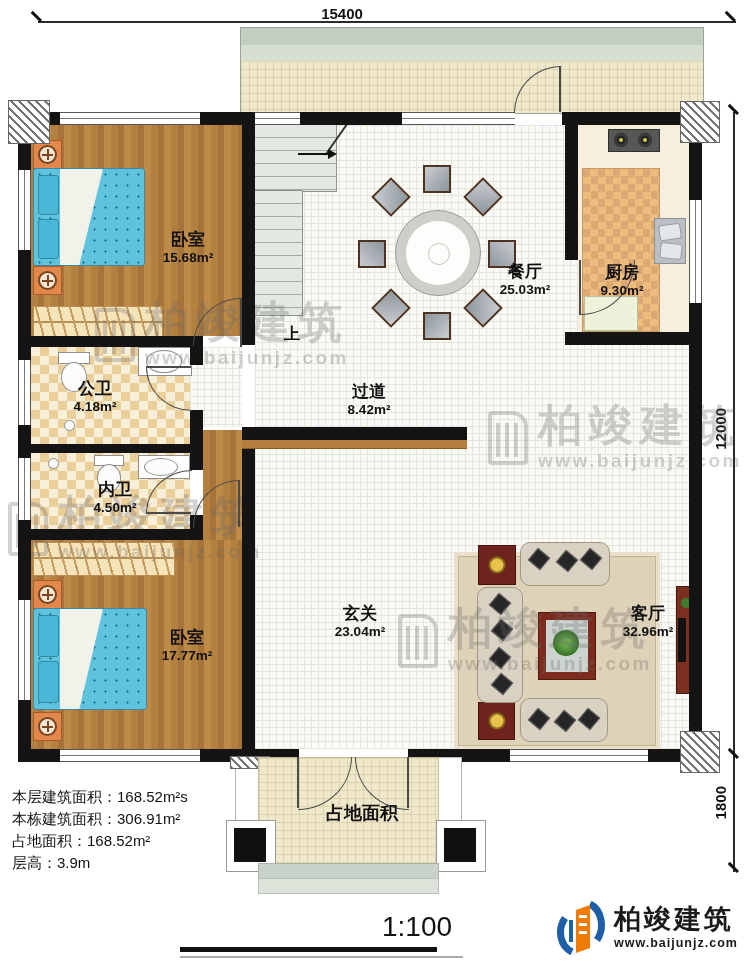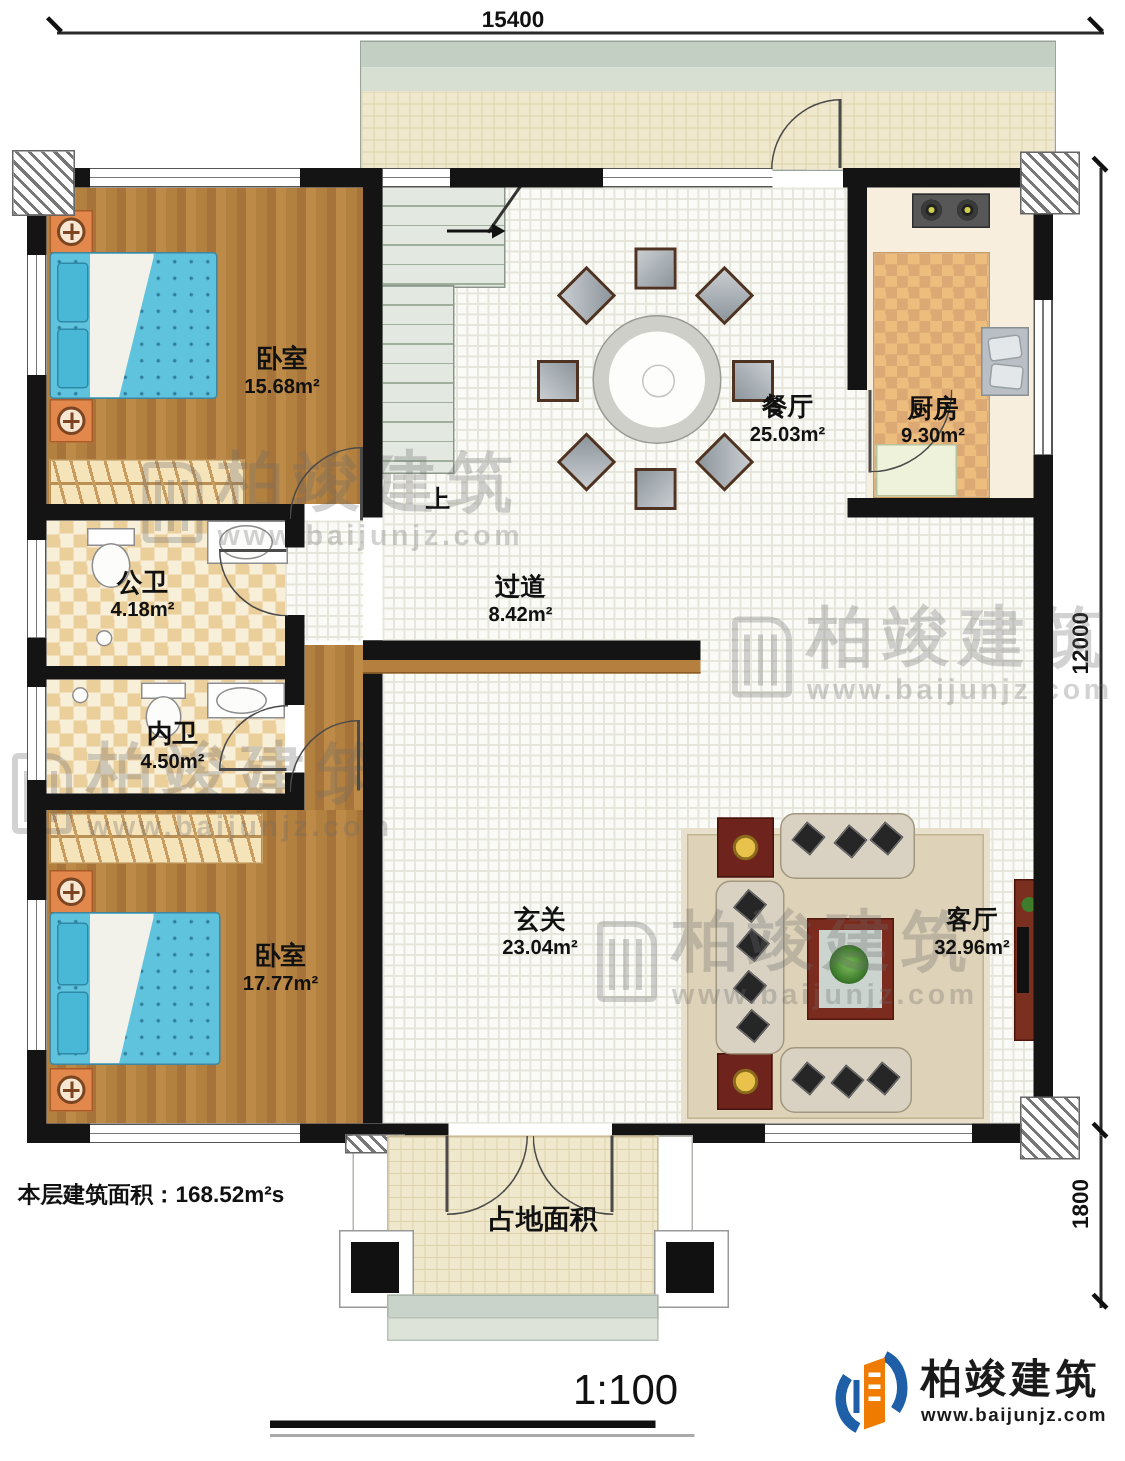--- a/index.html
+++ b/index.html
@@ -54,21 +54,21 @@
   .etable>div{position:absolute;left:50%;top:50%;width:13px;height:13px;transform:translate(-50%,-50%);
      border-radius:50%;background:#e8c24a;border:2px solid #8a6a1c;}
   .chair{position:absolute;width:24px;height:24px;background:linear-gradient(135deg,#c9cdd1,#8d969d);
      border:2px solid #4e3322;}
   .wm{position:absolute;display:flex;align-items:center;gap:10px;color:rgba(105,105,105,0.30);}
   .wm .glyph{width:32px;height:46px;border:4px solid currentColor;border-radius:4px 16px 4px 4px;position:relative;}
   .wm .glyph::after{content:"";position:absolute;left:4px;right:4px;top:8px;bottom:4px;
      background:repeating-linear-gradient(90deg,currentColor 0 4px,transparent 4px 9px);}
   .wm .cn{font-size:44px;font-weight:bold;letter-spacing:7px;line-height:1;}
   .wm .en{font-size:19px;font-weight:bold;letter-spacing:2.5px;margin-top:3px;}
-  .info{position:absolute;left:12px;top:786px;font-size:15px;font-weight:bold;color:#111;line-height:22px;}
+  .info{position:absolute;left:12px;top:786px;font-size:15px;font-weight:normal;color:#111;line-height:22px;}
   .ttl{position:absolute;color:#111;font-weight:bold;}
   .brand{position:absolute;display:flex;align-items:center;gap:8px;}
   .brand .cn{font-size:27px;font-weight:bold;letter-spacing:3px;color:#1a1a1a;line-height:1;}
   .brand .en{font-size:12.5px;font-weight:bold;letter-spacing:1px;color:#1a1a1a;margin-top:3px;}
 </style>
 </head>
 <body>
 
 <div id="plan">
 
@@ -322,41 +322,44 @@
     <div class="ar">17.77m²</div>
   </div>
   <div class="rlabel" style="left:525px;top:280px">
     <div class="nm">餐厅</div>
     <div class="ar">25.03m²</div>
   </div>
   <div class="rlabel" style="left:622px;top:281px">
     <div class="nm">厨房</div>
     <div class="ar">9.30m²</div>
   </div>
-  <div class="rlabel" style="left:347px;top:400px">
+  <div class="rlabel" style="left:369px;top:400px">
     <div class="nm">过道</div>
     <div class="ar">8.42m²</div>
   </div>
   <div class="rlabel" style="left:360px;top:622px">
     <div class="nm">玄关</div>
     <div class="ar">23.04m²</div>
   </div>
   <div class="rlabel" style="left:648px;top:622px">
     <div class="nm">客厅</div>
     <div class="ar">32.96m²</div>
   </div>
   <div class="rlabel" style="left:362px;top:813px">
     <div class="nm" style="font-size:18px">占地面积</div>
   </div>
   <div class="rlabel" style="left:292px;top:334px">
     <div class="nm" style="font-size:16px">上</div>
   </div>
 
   <div class="info">
     <div>本层建筑面积：168.52m²s</div>
+    <div>本栋建筑面积：306.91m²</div>
+    <div>占地面积：168.52m²</div>
+    <div>层高：3.9m</div>
   </div>
 
   <div class="ttl" style="left:382px;top:911px;font-size:28px;font-weight:normal">1:100</div>
   <div class="abs" style="left:180px;top:947px;width:257px;height:5px;background:#111"></div>
   <div class="abs" style="left:180px;top:956px;width:283px;height:2px;background:#aaa"></div>
 
   <div class="brand" style="left:556px;top:900px">
     <svg width="50" height="56" viewBox="0 0 50 56">
       <path d="M16 52 C4 46 1 30 9 18" stroke="#1f5fa8" stroke-width="7" fill="none"></path>
       <path d="M34 4 C46 10 49 28 41 40" stroke="#1f5fa8" stroke-width="7" fill="none"></path>

